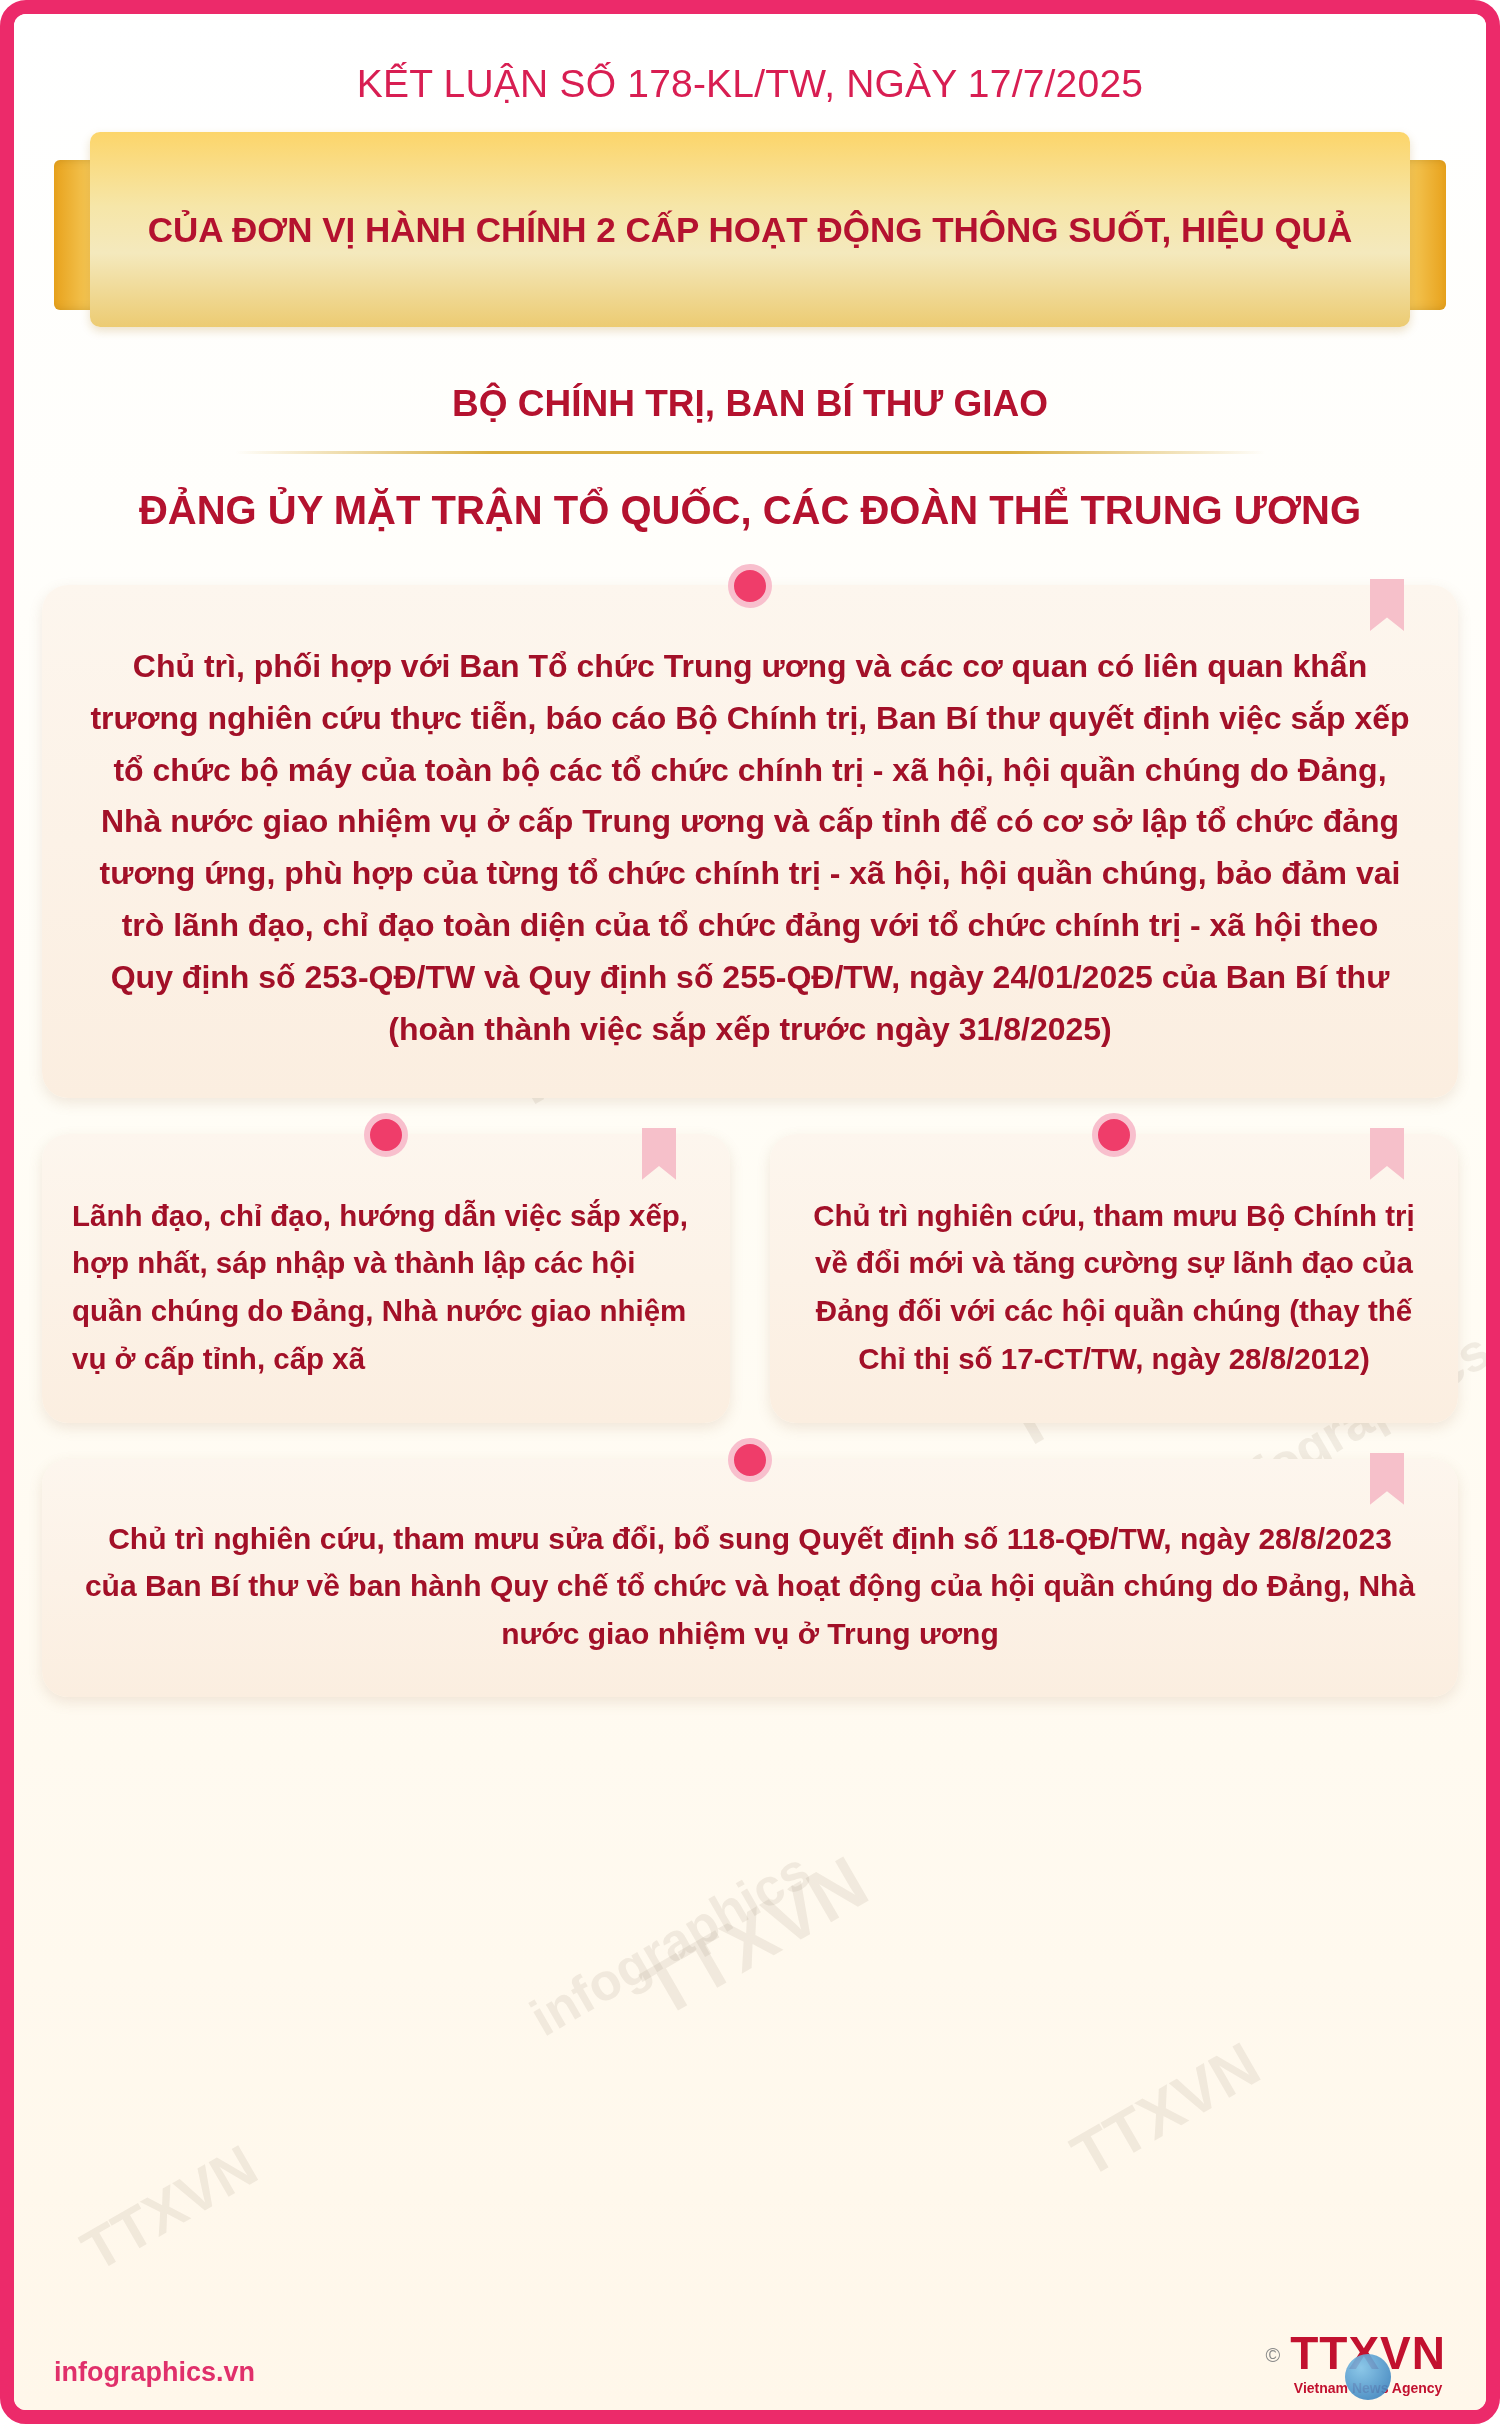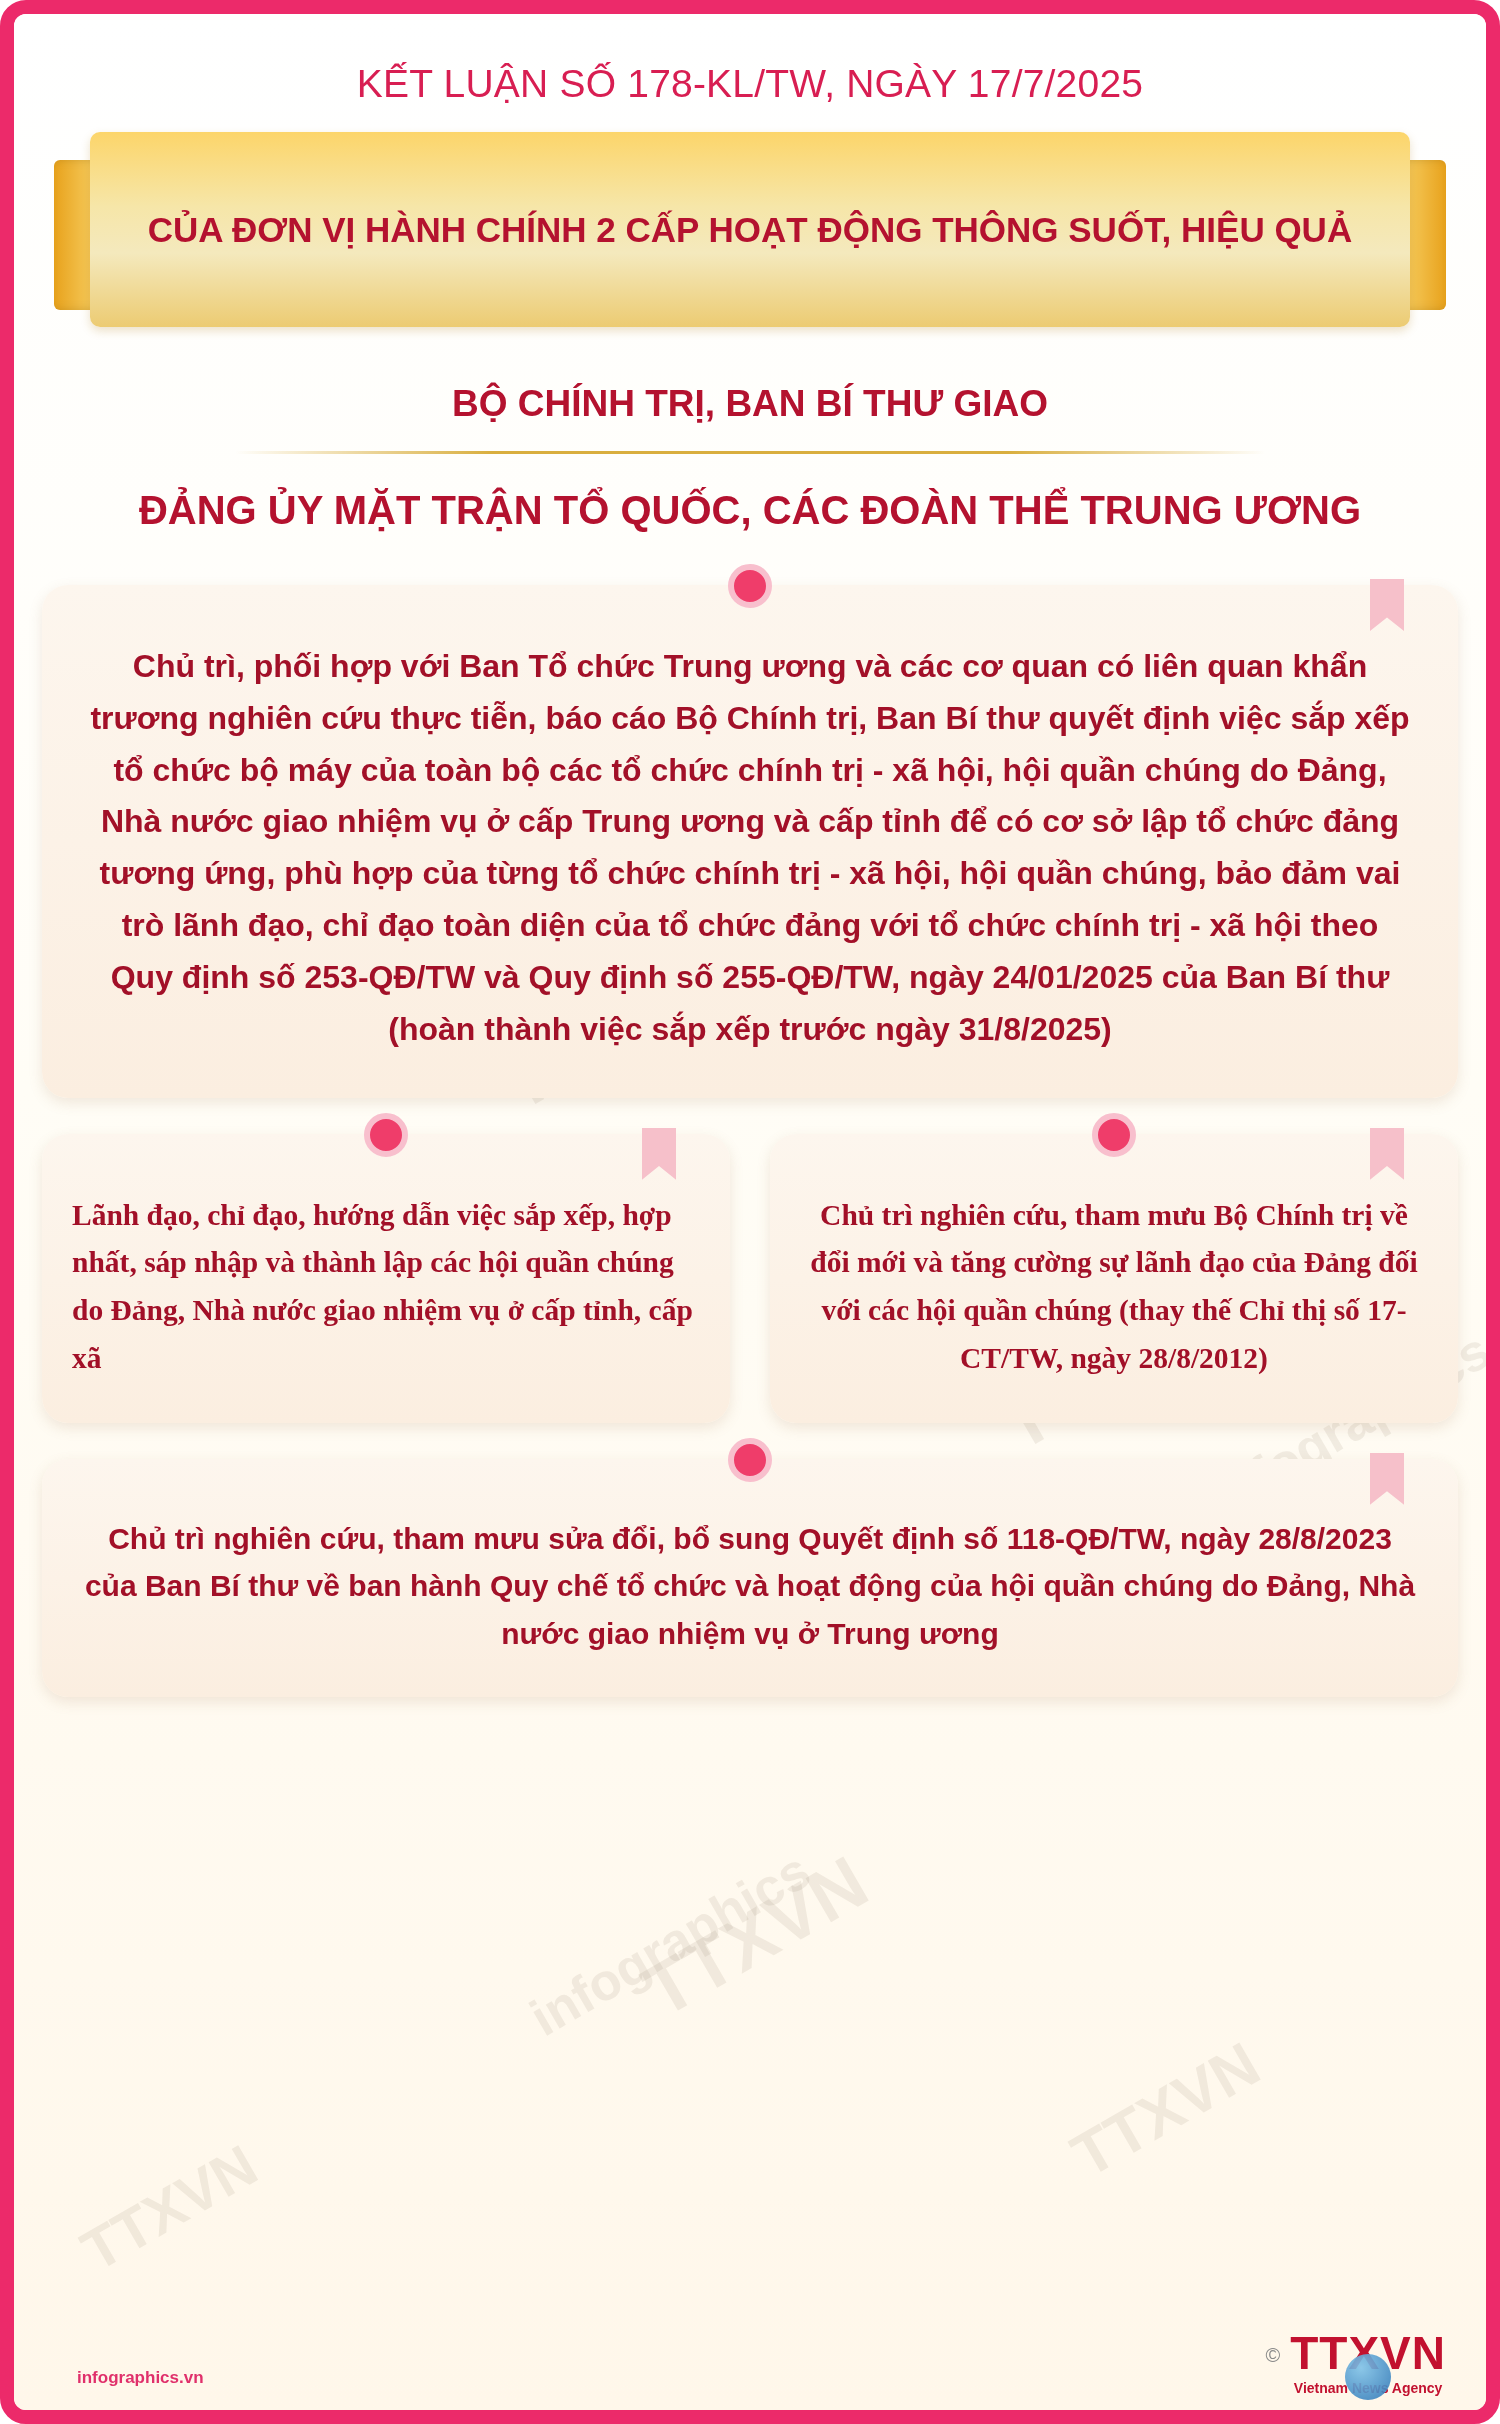--- a/index.html
+++ b/index.html
@@ -158,21 +158,20 @@
     font-size: 31px;
     font-weight: bold;
     line-height: 1.58;
   }
   .card.big p { font-size: 32px; line-height: 1.62; }
 
   .row-two {
     display: flex;
     gap: 40px;
     margin-top: 36px;
-    font-family: Liberation Serif, serif;
   }
   .row-two .card {
     flex: 1;
     padding: 58px 30px 40px 30px;
   }
   .row-two .card p { font-size: 29.5px; line-height: 1.62; }
   .card.left-align p { text-align: left; }
 
   .card.last { margin-top: 36px; padding: 56px 40px 40px 40px; }
   .card.last p { font-size: 30px; }
@@ -181,23 +180,22 @@
   .footer {
     position: absolute;
     left: 0; right: 0; bottom: 0;
     height: 96px;
     z-index: 8;
   }
   .footer-site {
     position: absolute;
     left: 40px; bottom: 22px;
     color: #e0306b;
-    font-size: 17px;
-    font-weight: bold;
-    margin-left: 23px;
+    font-size: 27px;
+    font-weight: bold;
   }
   .footer-logo {
     position: absolute;
     right: 40px; bottom: 14px;
     display: flex;
     align-items: flex-start;
     gap: 10px;
   }
   .copy {
     color: #8a8a8a;

